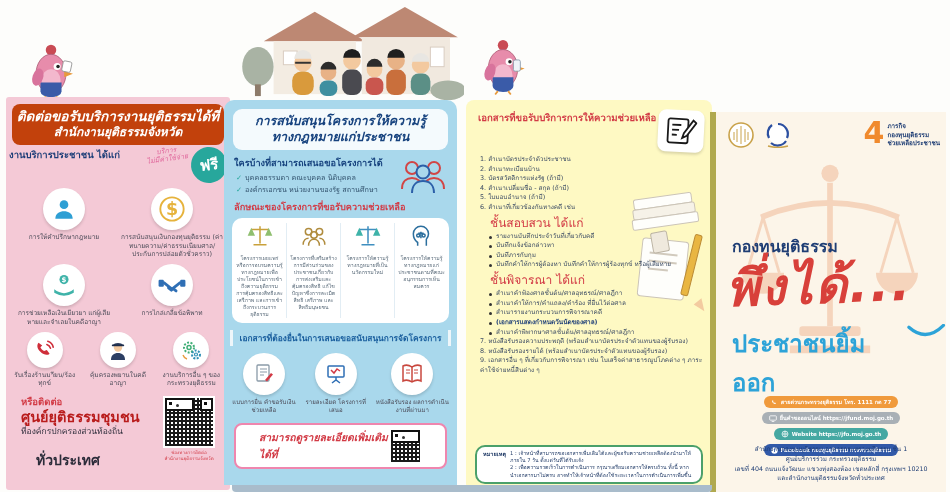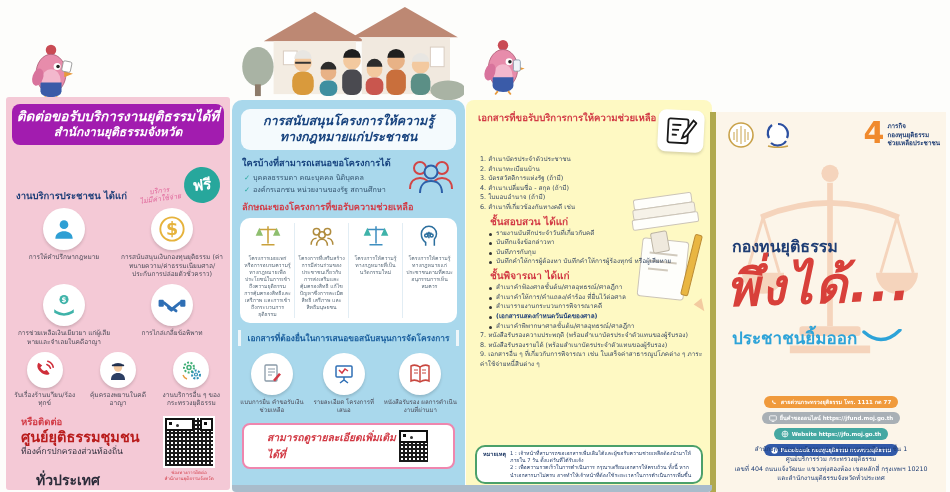--- a/index.html
+++ b/index.html
@@ -2,24 +2,24 @@
 <html><head>
 <meta charset="utf-8">
 <style>
   html,body{margin:0;padding:0;}
   .page{position:relative;width:950px;height:492px;background:#fdfdfb;overflow:hidden;
         font-family:"DejaVu Sans","Liberation Sans",sans-serif;color:#333;}
   .abs{position:absolute;}
   .panel{position:absolute;top:97px;height:393px;}
   
   .p1{left:6px;width:224px;background:#f4c9d6;border-radius:3px;}
-  .p1-head{margin:7px 6px 20px;background:#a21caf;border-radius:8px;padding:4px 2px 5px;text-align:center;color:#fff;font-weight:bold;line-height:1.25;}
+  .p1-head{margin:7px 6px 0;background:#c2410c;border-radius:8px;padding:4px 2px 5px;text-align:center;color:#fff;font-weight:bold;line-height:1.25;}
   .p1-head .l1{font-size:13.5px;font-style:italic;}
   .p1-head .l2{font-size:12px;font-style:italic;}
-  .p1-row{display:flex;align-items:flex-end;padding:2px 10px 0;}
+  .p1-row{display:flex;align-items:flex-start;padding:2px 3px 0;}
   .svc-title{flex:1;color:#1d3e78;font-weight:bold;font-size:9.5px;}
   .badge-script{color:#e0679b;font-style:italic;font-size:7px;line-height:1.15;text-align:center;transform:rotate(-8deg);margin-right:3px;}
   .free-circle{width:36px;height:36px;border-radius:50%;background:#27a79c;color:#fff;font-weight:bold;font-size:15px;display:flex;align-items:center;justify-content:center;transform:rotate(-6deg);}
   .p1-grid{display:grid;grid-template-columns:1fr 1fr;padding:2px 4px 0;}
   .p1-grid3{display:grid;grid-template-columns:1fr 1fr 1fr;padding:0 2px;}
   .svc{text-align:center;padding:3px 3px 2px;}
   .ic{width:42px;height:42px;border-radius:50%;background:#fff;box-shadow:0 2px 3px rgba(0,0,0,.15);margin:0 auto 3px;display:flex;align-items:center;justify-content:center;}
   .ic.sm{width:36px;height:36px;}
   .svc p{margin:0;font-size:6.5px;color:#4a4a57;line-height:1.35;}
   .p1-foot{display:flex;padding:6px 15px 0;}
@@ -27,21 +27,21 @@
   .t-red-sm{color:#d23a45;font-size:9.5px;font-weight:bold;margin:0;}
   .t-red-big{color:#b91c1c;font-size:14.5px;font-weight:bold;margin:0;}
   .t-dark-sm{color:#2c2c3a;font-size:8.5px;margin:0;}
   .t-dark-big{color:#2c2c3a;font-size:14px;font-weight:bold;margin:15px;}
   .qr{background:#fff;position:relative;background-image:repeating-linear-gradient(0deg,#1a1a1a 0 2px,transparent 2px 4px),repeating-linear-gradient(90deg,#1a1a1a 0 2px,#fff 2px 4px);border:2px solid #fff;}
   .fq{position:absolute;width:9px;height:9px;border:2px solid #111;background:#fff;}
   .fq::after{content:"";position:absolute;left:2px;top:2px;width:3px;height:3px;background:#111;}
   .fq.tl{left:0;top:0}.fq.tr{right:0;top:0}.fq.bl{left:0;bottom:0}
   .qr-cap{color:#d23a45;font-size:4.6px;text-align:center;line-height:1.3;margin-top:2px;}
   
-  .p2{left:232px;top:100px;height:385px;width:233px;background:#a9d8ec;border-radius:10px 10px 0 0;position:absolute;}
+  .p2{left:224px;top:100px;height:385px;width:233px;background:#a9d8ec;border-radius:10px 10px 0 0;position:absolute;}
   .p2-head{margin:9px 9px 5px;background:#f4fafd;border-radius:9px;padding:4px 2px;text-align:center;color:#16427e;font-weight:bold;font-style:italic;font-size:12.5px;line-height:1.3;}
   .who{padding:0 10px;display:flex;}
   .who .lft{flex:1;}
   .h-navy{color:#16427e;font-weight:bold;font-size:9.2px;margin:0 0 2px;}
   .chk{font-size:7.2px;color:#33536e;margin:1px 0 0;padding-left:2px;}
   .chk b{color:#27a79c;margin-right:3px;}
   .h-red{color:#d23a45;font-weight:bold;font-size:9.2px;margin:4px 10px 0;}
   .tbox{margin:4px 8px 0;background:#fff;border-radius:10px;padding:5px 1px;display:flex;}
   .tcol{flex:1;padding:0 3px;text-align:center;border-left:1px solid #e2edf4;}
   .tcol:first-child{border-left:none;}
@@ -51,38 +51,38 @@
   .docrow .svc p{font-size:6.1px;}
   .p2-more{margin:7px 10px 0;background:#fff;border:2px solid #ef86ae;border-radius:8px;display:flex;align-items:center;justify-content:space-between;padding:3px 23px;}
   .p2-more span{color:#d23a45;font-weight:bold;font-style:italic;font-size:10.3px;}
   
   .p3{left:466px;top:100px;width:246px;height:392px;background:#fef9c3;border-radius:8px;position:absolute;}
   .p3-head{display:flex;align-items:flex-start;padding:10px 8px 0 12px;}
   .p3-head h3{margin:0;color:#d23a45;font-weight:bold;font-size:9.6px;flex:1;}
   .doc-card{width:46px;height:42px;background:#fff;border-radius:8px;box-shadow:0 2px 3px rgba(0,0,0,.15);display:flex;align-items:center;justify-content:center;transform:rotate(3deg);}
   .p3-list{padding:3px 6px 0 14px;font-size:6.4px;color:#3a4a63;line-height:1.5;width:180px;}
   .p3-list p{margin:0;}
-  .p3-sub{color:#d23a45;font-weight:bold;font-size:10px;margin:1px 0 0 10px !important;}
+  .p3-sub{color:#d23a45;font-weight:normal;font-size:12px;margin:1px 0 0 10px !important;}
   .bl{padding-left:16px;position:relative;}
   .bl::before{content:"";position:absolute;left:9px;top:4px;width:3px;height:3px;border-radius:50%;background:#333;}
   .p3-note{position:absolute;left:9px;right:9px;bottom:8px;background:#fff;border:2px solid #4ba06a;border-radius:10px;padding:3px 6px;display:flex;gap:4px;}
   .p3-note .lab{color:#27406b;font-weight:bold;font-size:5.6px;white-space:nowrap;}
   .p3-note .nts p{margin:0;color:#27406b;font-size:5.2px;line-height:1.4;}
   .stack{position:absolute;right:4px;top:88px;opacity:.95;}
   
   .edge{left:710px;top:112px;width:6px;height:380px;background:#b0a94f;position:absolute;}
   .p4{left:716px;top:112px;width:230px;height:380px;background:#fcf5e9;position:absolute;}
   .logos{position:absolute;left:12px;top:10px;display:flex;gap:10px;}
   .mission{position:absolute;right:6px;top:6px;display:flex;gap:3px;align-items:flex-start;}
   .mission .num{color:#f08a2d;font-size:30px;font-weight:bold;line-height:1;}
   .mission .lines{color:#1e3d74;font-weight:bold;font-size:6.3px;line-height:1.35;padding-top:4px;}
   .wm{position:absolute;left:14px;top:46px;opacity:.85;}
   .title-sm{position:absolute;left:16px;top:122px;color:#1e3d74;font-weight:bold;font-size:16px;}
   .title-big{position:absolute;left:10px;top:134px;color:#d8403a;font-weight:bold;font-style:italic;font-size:50px;transform:rotate(-2deg);letter-spacing:2px;}
-  .title-sub{position:absolute;left:16px;top:212px;color:#2da3d8;font-weight:bold;font-size:17px;display:flex;align-items:center;gap:4px;}
+  .title-sub{position:absolute;left:16px;top:212px;color:#2da3d8;font-weight:bold;font-size:24px;display:flex;align-items:flex-start;gap:4px;}
   .pills{position:absolute;left:4px;right:4px;top:284px;display:flex;flex-wrap:wrap;gap:4px;justify-content:center;}
   .pill{border-radius:10px;padding:2px 7px;font-size:5.5px;color:#fff;display:flex;gap:3px;align-items:center;font-weight:bold;}
   .pill .mi{display:flex;align-items:center;}
   .addr{position:absolute;left:4px;right:4px;bottom:9px;text-align:center;color:#1e3d74;font-size:6.3px;line-height:1.55;}
   .addr p{margin:0;}
   .shadowbar{left:232px;top:485px;width:480px;height:7px;background:#a9bccb;position:absolute;border-radius:0 0 4px 4px;}
 </style>
 </head>
 <body>
 

